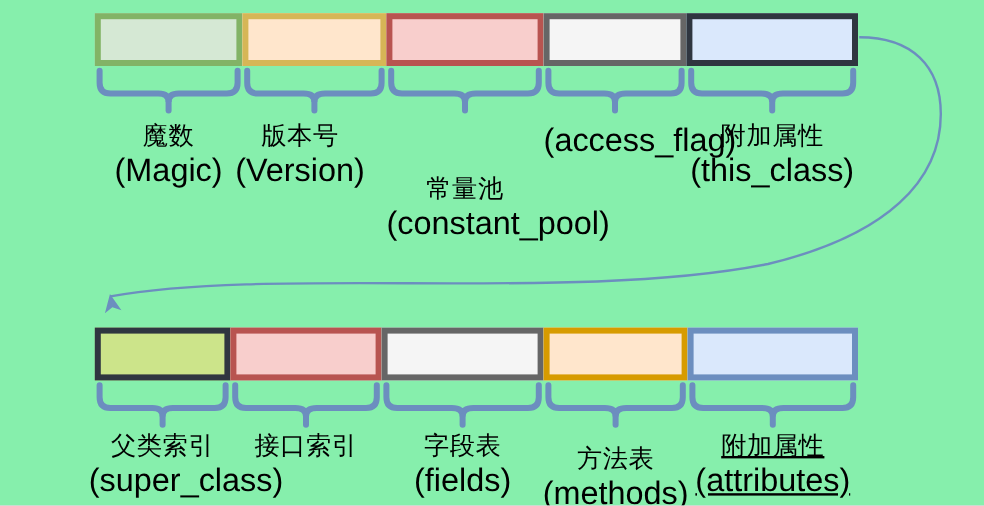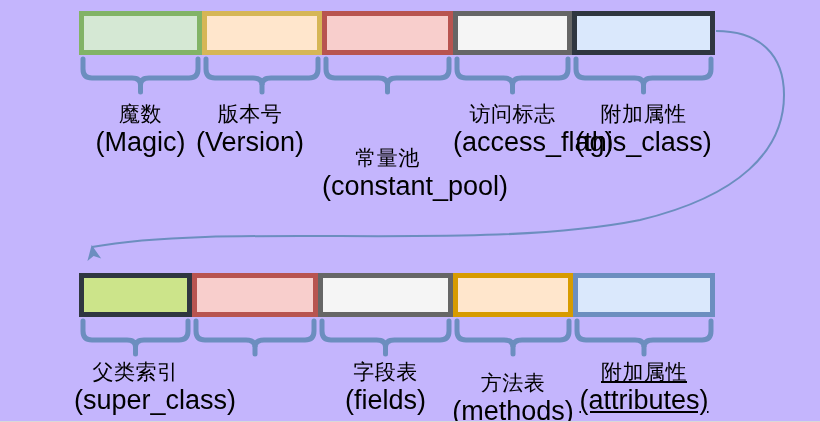--- a/index.html
+++ b/index.html
@@ -7,21 +7,21 @@
     padding: 0;
     background: #ffffff;
   }
   body {
     font-family: "Liberation Sans", "DejaVu Sans", sans-serif;
   }
   #canvas {
     position: relative;
     width: 820px;
     height: 422px;
-    background: #c4b5fd;
+    background: #86efac;
     overflow: hidden;
     border-bottom: 1px solid #d9d9d9;
     box-sizing: border-box;
   }
   .seg {
     position: absolute;
     box-sizing: border-box;
     border-style: solid;
   }
   .brace-svg {
@@ -104,21 +104,20 @@
   </div>
   <div class="label" style="left:190px;top:102px;width:120px;">
     <span class="cn">版本号</span>
     <span class="en">(Version)</span>
   </div>
   <div class="label" style="left:322px;top:102px;width:131px;margin-top:44px;">
     <span class="cn">常量池</span>
     <span class="en">(constant_pool)</span>
   </div>
   <div class="label" style="left:453px;top:102px;width:119px;">
-    <span class="cn">访问标志</span>
     <span class="en">(access_flag)</span>
   </div>
   <div class="label" style="left:572px;top:102px;width:143px;">
     <span class="cn">附加属性</span>
     <span class="en">(this_class)</span>
   </div>
 
   <div></div>
   <div class="seg" style="left:79px;top:273px;width:113px;height:44px;background:#cce48a;border-color:#2f3640;border-width:5px;"></div>
   <div class="seg" style="left:192px;top:273px;width:126px;height:44px;background:#f8cecc;border-color:#b85450;border-width:5px;"></div>
@@ -145,20 +144,21 @@
   <svg class="brace-svg" style="left:573px;top:320px;width:142px;height:36px;" viewBox="0 0 142 36">
     <path d="M4,1 L4,11 Q4,20 13,20 L62,20 Q71,20 71,27 Q71,20 80,20 L129,20 Q138,20 138,11 L138,1" fill="none" stroke="#6c8ebf" stroke-width="5" stroke-linecap="round"></path>
     <path d="M71,27 L71,34" fill="none" stroke="#6c8ebf" stroke-width="5" stroke-linecap="round"></path>
   </svg>
 
   <div class="label" style="left:74px;top:360px;width:123px;text-align:center;">
     <span class="cn">父类索引</span>
     <span class="en">(super_class)</span>
   </div>
   <div class="label" style="left:192px;top:360px;width:126px;">
+    <span class="cn">接口索引</span>
   </div>
   <div class="label" style="left:318px;top:360px;width:135px;">
     <span class="cn">字段表</span>
     <span class="en">(fields)</span>
   </div>
   <div class="label" style="left:449px;top:371px;width:128px;">
     <span class="cn">方法表</span>
     <span class="en">(methods)</span>
   </div>
   <div class="label" style="left:573px;top:360px;width:142px;text-decoration:underline;">

